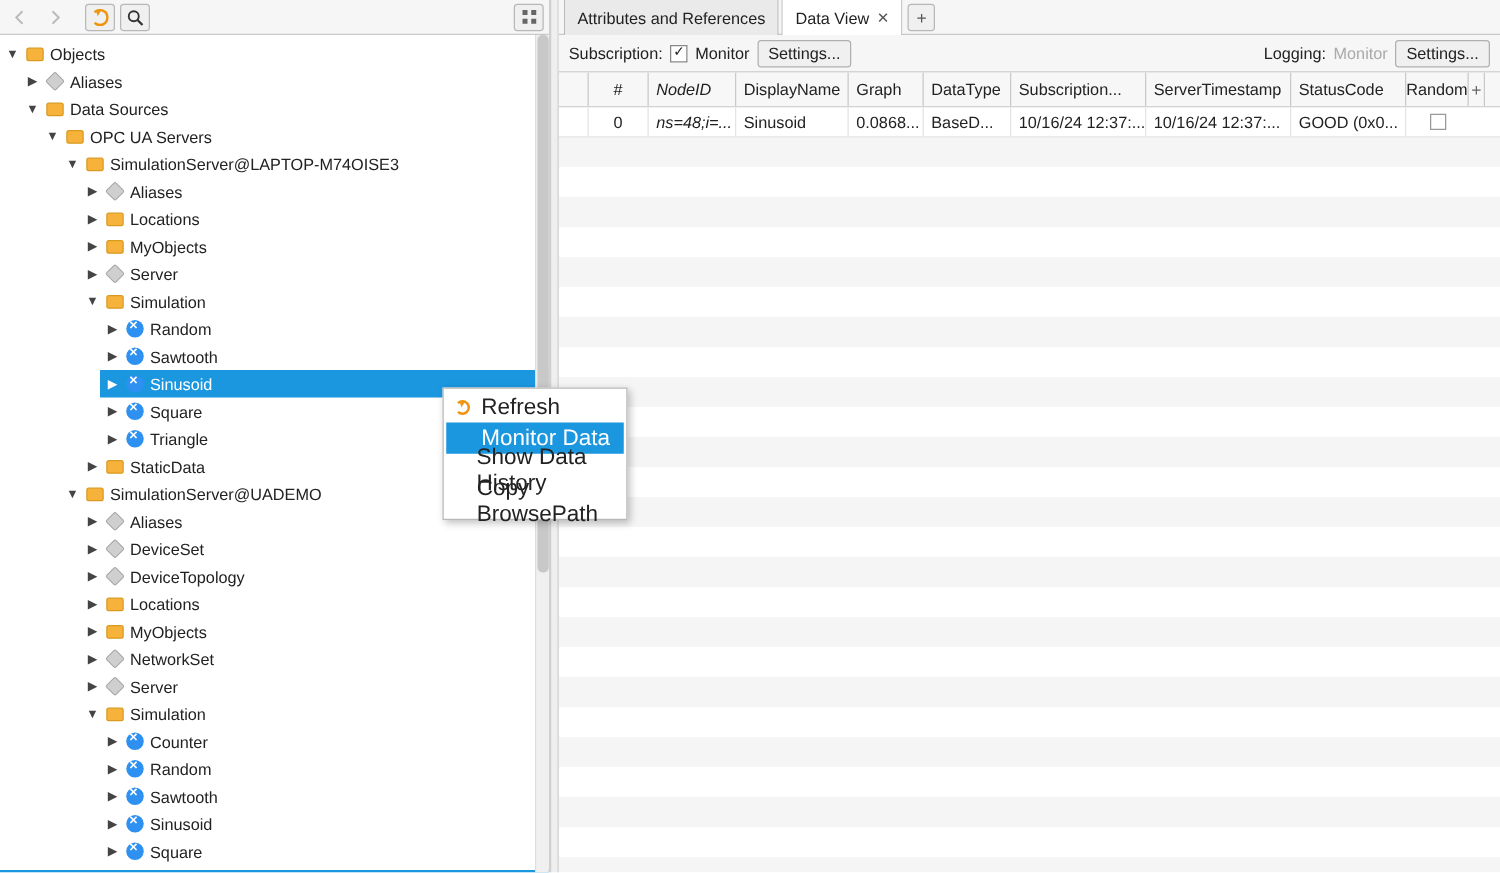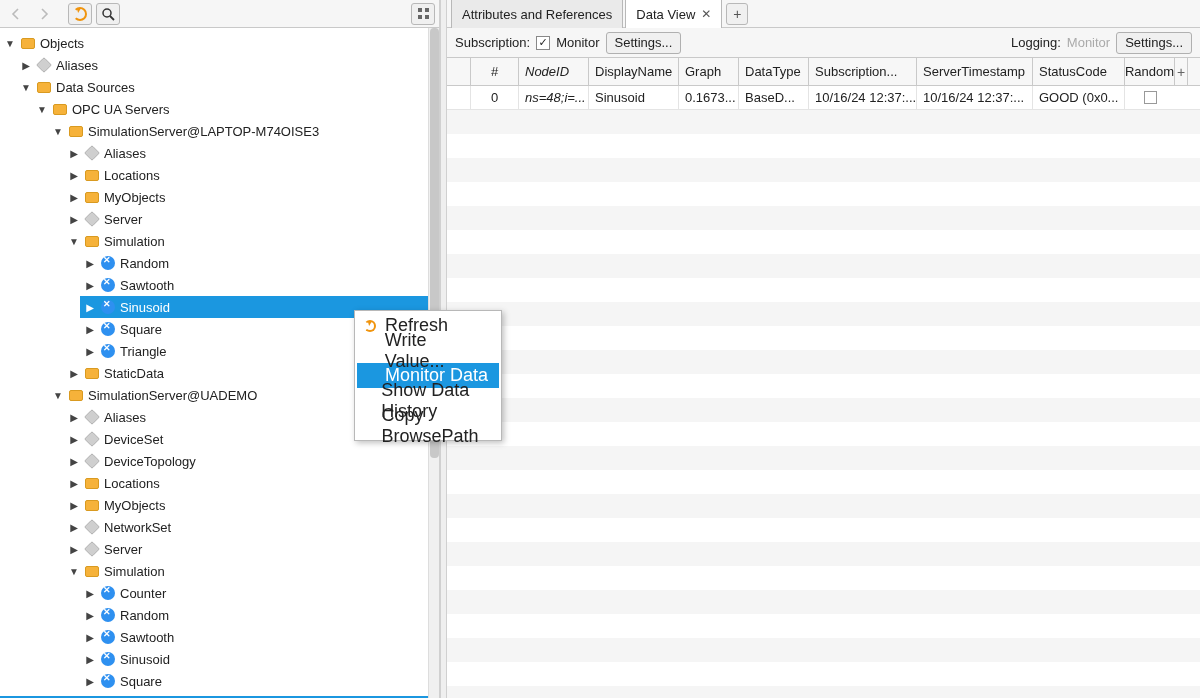--- a/index.html
+++ b/index.html
@@ -591,24 +591,20 @@
       </div>
     </div>
 
     <div class="context-menu" id="ctx">
         <div class="cm-item">
           <span class="cm-icon">
             <span class="icon-refresh"></span>
           </span>
           <span>Refresh</span>
         </div>
-        <div class="cm-item">
-          <span class="cm-icon"></span>
-          <span>Write Value...</span>
-        </div>
         <div class="cm-item sel">
           <span class="cm-icon"></span>
           <span>Monitor Data</span>
         </div>
         <div class="cm-item">
           <span class="cm-icon"></span>
           <span>Show Data History</span>
         </div>
         <div class="cm-item">
           <span class="cm-icon"></span>
@@ -657,21 +653,21 @@
         <div class="gcell c-plus">+</div>
       </div>
       <div class="grid-stripe-bg"></div>
       <div class="grid-body">
         <div class="grid-rows" id="grid-rows">
             <div class="grid-row">
               <div class="gcell c-blank"></div>
               <div class="gcell c-idx">0</div>
               <div class="gcell c-node">ns=48;i=...</div>
               <div class="gcell c-disp">Sinusoid</div>
-              <div class="gcell c-val">0.1673...</div>
+              <div class="gcell c-val">0.0868...</div>
               <div class="gcell c-type">BaseD...</div>
               <div class="gcell c-src">10/16/24 12:37:...</div>
               <div class="gcell c-srv">10/16/24 12:37:...</div>
               <div class="gcell c-stat">GOOD (0x0...</div>
               <div class="gcell c-graph">
                 <span class="chkbox-small"></span>
               </div>
               <div class="gcell c-plus"></div>
             </div>
           </div>

